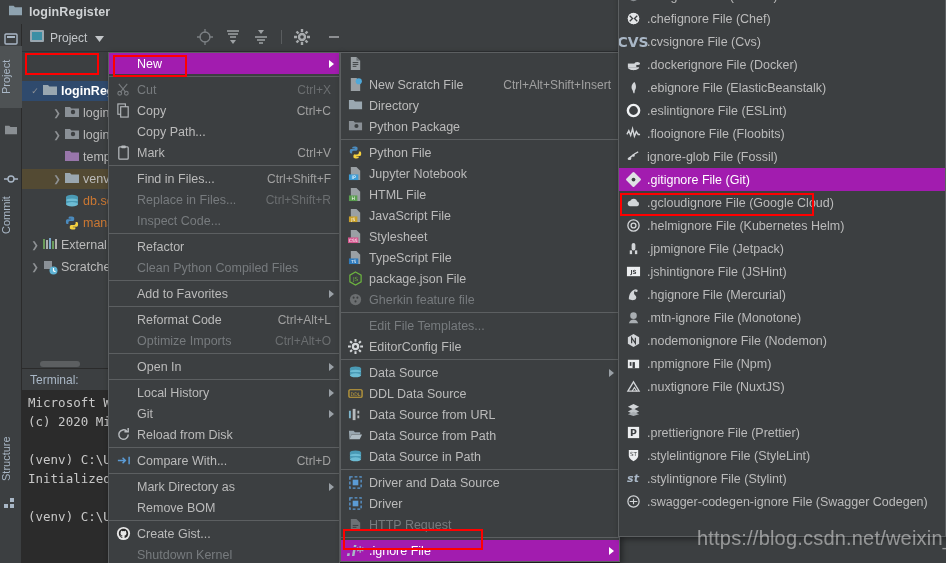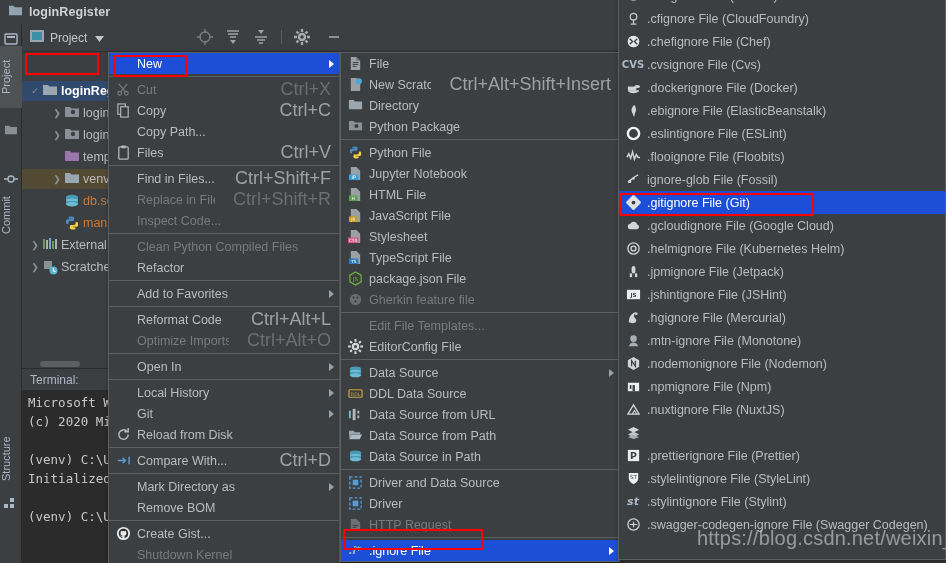--- a/index.html
+++ b/index.html
@@ -78,24 +78,24 @@
     box-shadow: 2px 2px 6px rgba(0,0,0,.45);
     padding: 0; overflow: hidden;
   }
   .mi {
     position: relative; display: flex; align-items: center;
     height: 21px; padding-left: 6px; white-space: nowrap; font-size: 12.5px;
     color: #bbbbbb;
   }
   .mi .micon { width: 16px; height: 16px; flex: 0 0 16px; margin-right: 6px; display:flex; align-items:center; justify-content:center; }
   .mi .mlabel { flex: 1 1 auto; overflow: hidden; }
-  .mi .mshort { color: #a0a0a0; margin-left: 18px; padding-right: 8px; font-size: 18px; }
+  .mi .mshort { color: #a0a0a0; margin-left: 18px; padding-right: 8px; font-size: 12px; }
   .mi .marrow { position: absolute; right: 5px; top: 50%; transform: translateY(-50%);
                 width:0;height:0;border-left:5px solid #9aa0a6;border-top:4px solid transparent;border-bottom:4px solid transparent; }
-  .mi.sel { background: #1d4ed8; color: #ffffff; }
+  .mi.sel { background: #a21caf; color: #ffffff; }
   .mi.sel .marrow { border-left-color: #ffffff; }
   .mi.dis { color: #777b7e; }
   .mi.dis .mshort { color: #6b6e70; }
   .msep { height: 1px; background: #5c5f61; margin: 2px 0; }
 
   
   #menu1 { left: 108px; top: 52px; width: 232px; }
   
   #menu2 { left: 340px; top: 52px; width: 280px; }
   
@@ -105,21 +105,21 @@
   
   .redbox { position: absolute; border: 2.5px solid #ff0000; pointer-events: none; }
 
   
   .watermark {
     position: absolute; left: 697px; top: 527px;
     font-size: 20px; color: rgba(225,225,225,.55);
     font-family: "Liberation Sans", sans-serif; white-space: nowrap;
     letter-spacing: .2px;
   }
-  .txticon { font-size: 10px; font-weight: bold; color:#a9b7c6; font-family:"DejaVu Sans",sans-serif; }
+  .txticon { font-size: 14px; font-weight: bold; color:#a9b7c6; font-family:"DejaVu Sans",sans-serif; }
 </style>
 </head>
 <body>
 
 <div id="root">
 
   <div class="titlebar">
     <span style="display:inline-block">
       <svg width="15" height="13" viewBox="0 0 16 14">
           <path d="M1 2h5l1.4 1.6H15v8.4H1z" fill="#8fa3b0"></path>
@@ -331,46 +331,46 @@
         <span class="micon"></span>
         <span class="mlabel">Copy Path...</span>
       </div>
       <div class="mi">
         <span class="micon">
           <svg width="15" height="15" viewBox="0 0 16 16">
             <rect x="3" y="2" width="10" height="13" rx="1" fill="none" stroke="#b6babd" stroke-width="1.3"></rect>
             <rect x="5.5" y="0.5" width="5" height="3" rx="1" fill="#b6babd"></rect>
           </svg>
         </span>
-        <span class="mlabel">Files</span>
+        <span class="mlabel">Mark</span>
         <span class="mshort">Ctrl+V</span>
       </div>
       <div class="msep"></div>
       <div class="mi">
         <span class="micon"></span>
         <span class="mlabel">Find in Files...</span>
         <span class="mshort">Ctrl+Shift+F</span>
       </div>
       <div class="mi dis">
         <span class="micon"></span>
         <span class="mlabel">Replace in Files...</span>
         <span class="mshort">Ctrl+Shift+R</span>
       </div>
       <div class="mi dis">
         <span class="micon"></span>
         <span class="mlabel">Inspect Code...</span>
       </div>
       <div class="msep"></div>
+      <div class="mi">
+        <span class="micon"></span>
+        <span class="mlabel">Refactor</span>
+      </div>
       <div class="mi dis">
         <span class="micon"></span>
         <span class="mlabel">Clean Python Compiled Files</span>
-      </div>
-      <div class="mi">
-        <span class="micon"></span>
-        <span class="mlabel">Refactor</span>
       </div>
       <div class="msep"></div>
       <div class="mi">
         <span class="micon"></span>
         <span class="mlabel">Add to Favorites</span>
         <span class="marrow"></span>
       </div>
       <div class="msep"></div>
       <div class="mi">
         <span class="micon"></span>
@@ -447,21 +447,20 @@
 
   <div class="menu" id="menu2">
       <div class="mi">
         <span class="micon">
           <svg width="15" height="15" viewBox="0 0 16 16">
             <path d="M3 1h6l4 4v10H3z" fill="#9aa0a4"></path>
             <path d="M9 1v4h4" fill="#6d7377"></path>
             <path d="M5 7h6M5 9h6M5 11h4" stroke="#3c3f41" stroke-width="1"></path>
           </svg>
         </span>
-        <span class="mlabel">File</span>
       </div>
       <div class="mi">
         <span class="micon">
           <svg width="15" height="15" viewBox="0 0 16 16">
             <path d="M3 1h6l4 4v10H3z" fill="#9aa0a4"></path>
             <circle cx="11.5" cy="4.5" r="3.3" fill="#4fa8d8"></circle>
           </svg>
         </span>
         <span class="mlabel">New Scratch File</span>
         <span class="mshort">Ctrl+Alt+Shift+Insert</span>
@@ -677,29 +676,20 @@
         <span class="micon">
           <svg width="15" height="15" viewBox="0 0 16 16">
             <circle cx="8" cy="8" r="6" fill="#8a8f93"></circle>
           </svg>
         </span>
         <span class="mlabel">.bzrignore File (Bazaar)</span>
       </div>
       <div class="mi">
         <span class="micon">
           <svg width="15" height="15" viewBox="0 0 16 16">
-            <circle cx="8" cy="6" r="3.5" fill="none" stroke="#c8cbce" stroke-width="1.3"></circle>
-            <path d="M8 9.5v4M5 14h6" stroke="#c8cbce" stroke-width="1.3"></path>
-          </svg>
-        </span>
-        <span class="mlabel">.cfignore File (CloudFoundry)</span>
-      </div>
-      <div class="mi">
-        <span class="micon">
-          <svg width="15" height="15" viewBox="0 0 16 16">
             <circle cx="8" cy="8" r="6.2" fill="#e3e5e7"></circle>
             <path d="M8 2a6 6 0 0 0 0 12 6 6 0 0 0 0-12z" fill="#e3e5e7"></path>
             <path d="M4 5l3 3-3 3M12 5l-3 3 3 3" stroke="#3c3f41" stroke-width="1.4" fill="none"></path>
           </svg>
         </span>
         <span class="mlabel">.chefignore File (Chef)</span>
       </div>
       <div class="mi">
         <span class="micon">
           <span class="txticon">CVS</span>

